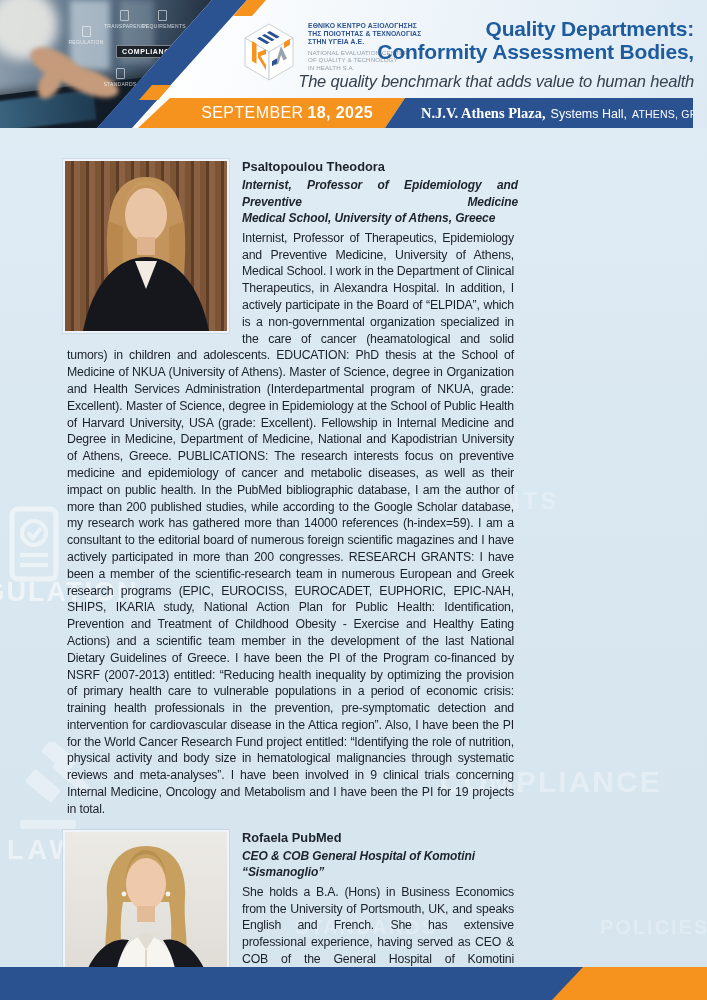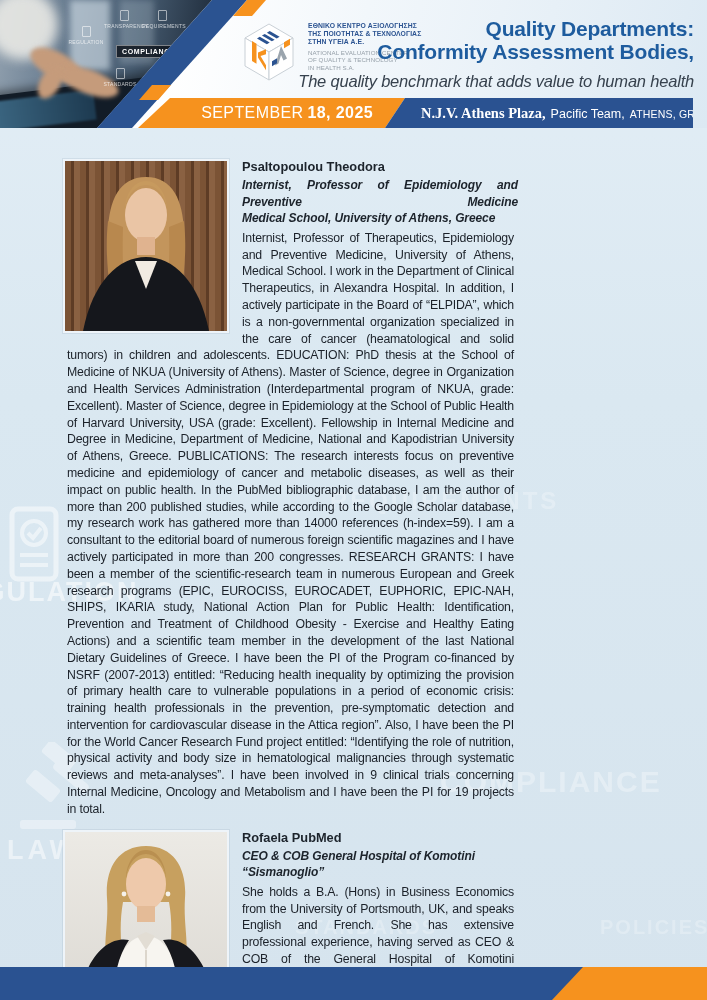--- a/index.html
+++ b/index.html
@@ -166,21 +166,21 @@
       <div class="subtitle">The quality benchmark that adds value to human health</div>
     </div>
 
     <div class="date-row">
       <div class="bar-orange">
         <span>SEPTEMBER</span>
         <b>18, 2025</b>
       </div>
       <div class="bar-blue">
         <span class="venue-bold">N.J.V. Athens Plaza,</span>
-        <span class="venue-mid">Pacific Team,</span>
+        <span class="venue-mid">Systems Hall,</span>
         <span class="venue-small">ATHENS, GREECE</span>
       </div>
     </div>
   </header>
 
   <main class="main">
 
     <section class="bio">
       <div class="portrait p1">
         <svg viewBox="0 0 162 170" preserveAspectRatio="none">

